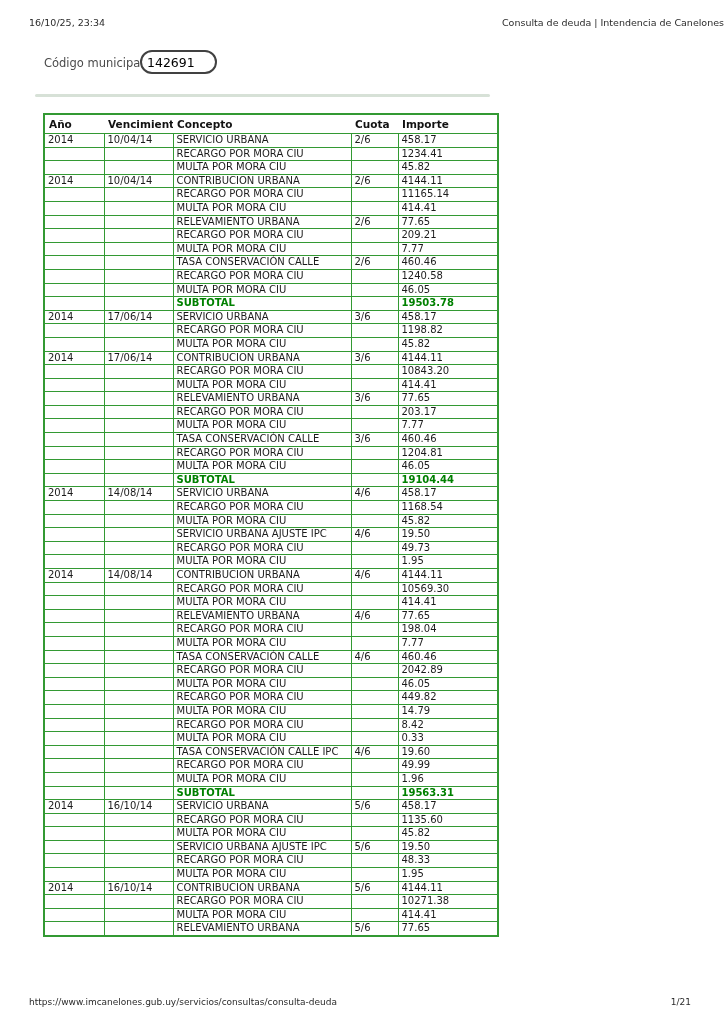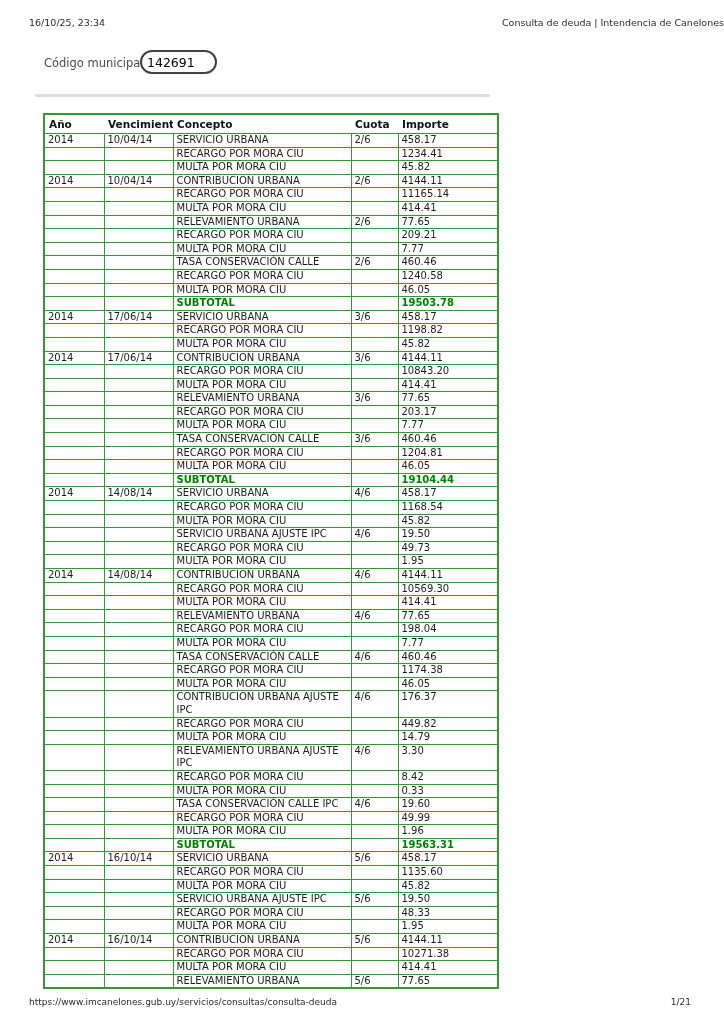--- a/index.html
+++ b/index.html
@@ -375,56 +375,42 @@
         <td>&nbsp;</td>
         <td>TASA CONSERVACIÓN CALLE</td>
         <td>4/6</td>
         <td>460.46</td>
       </tr>
       <tr>
         <td>&nbsp;</td>
         <td>&nbsp;</td>
         <td>RECARGO POR MORA CIU</td>
         <td>&nbsp;</td>
-        <td>1174.38</td>
+        <td>2042.89</td>
       </tr>
       <tr>
         <td>&nbsp;</td>
         <td>&nbsp;</td>
         <td>MULTA POR MORA CIU</td>
         <td>&nbsp;</td>
         <td>46.05</td>
       </tr>
       <tr>
         <td>&nbsp;</td>
         <td>&nbsp;</td>
-        <td>CONTRIBUCION URBANA AJUSTE IPC</td>
-        <td>4/6</td>
-        <td>176.37</td>
-      </tr>
-      <tr>
-        <td>&nbsp;</td>
-        <td>&nbsp;</td>
         <td>RECARGO POR MORA CIU</td>
         <td>&nbsp;</td>
         <td>449.82</td>
       </tr>
       <tr>
         <td>&nbsp;</td>
         <td>&nbsp;</td>
         <td>MULTA POR MORA CIU</td>
         <td>&nbsp;</td>
         <td>14.79</td>
-      </tr>
-      <tr>
-        <td>&nbsp;</td>
-        <td>&nbsp;</td>
-        <td>RELEVAMIENTO URBANA AJUSTE IPC</td>
-        <td>4/6</td>
-        <td>3.30</td>
       </tr>
       <tr>
         <td>&nbsp;</td>
         <td>&nbsp;</td>
         <td>RECARGO POR MORA CIU</td>
         <td>&nbsp;</td>
         <td>8.42</td>
       </tr>
       <tr>
         <td>&nbsp;</td>

